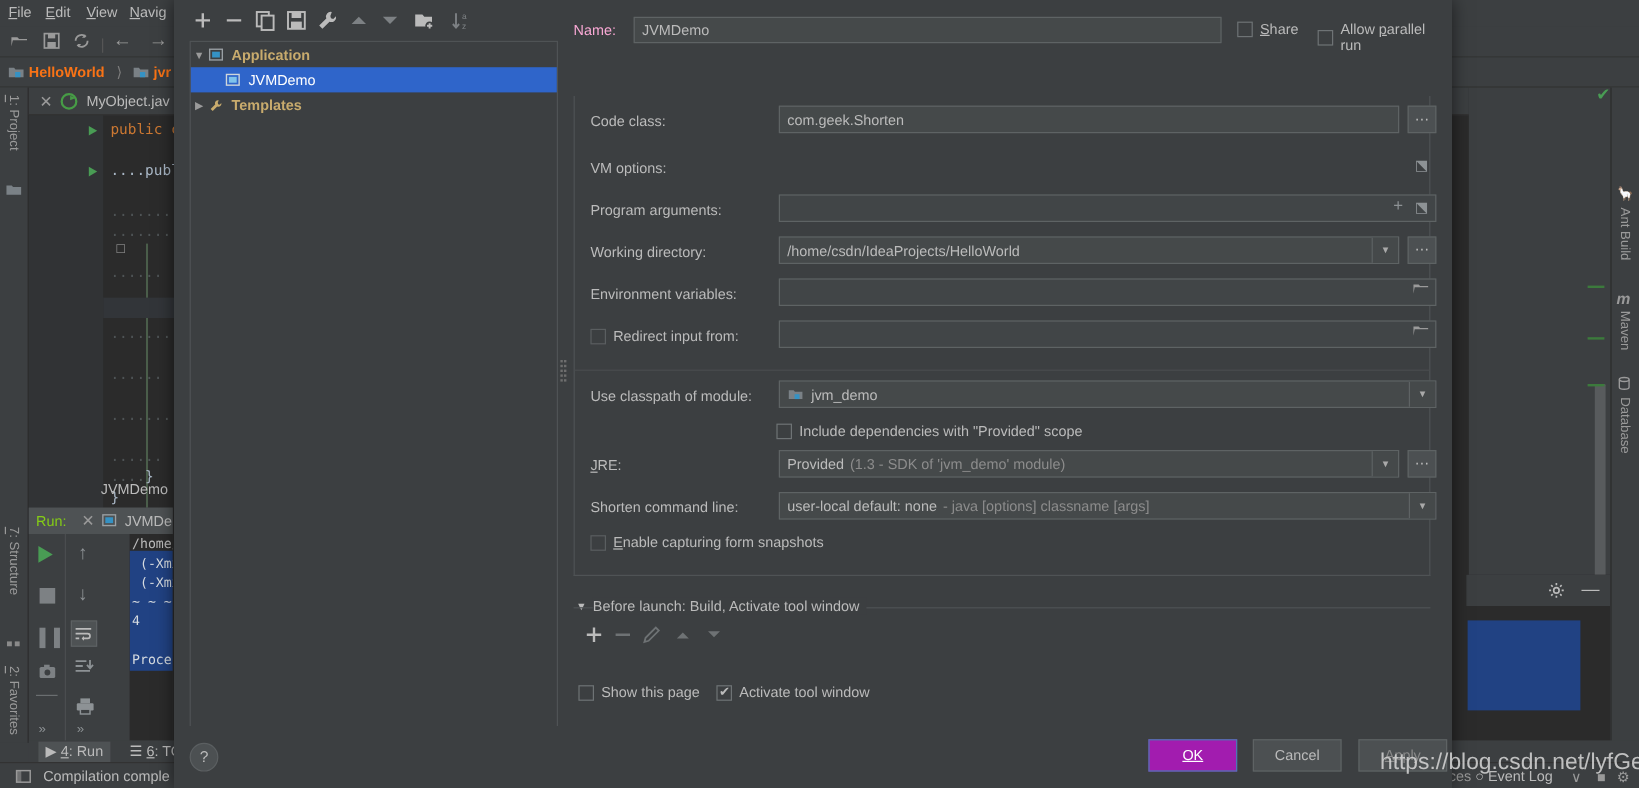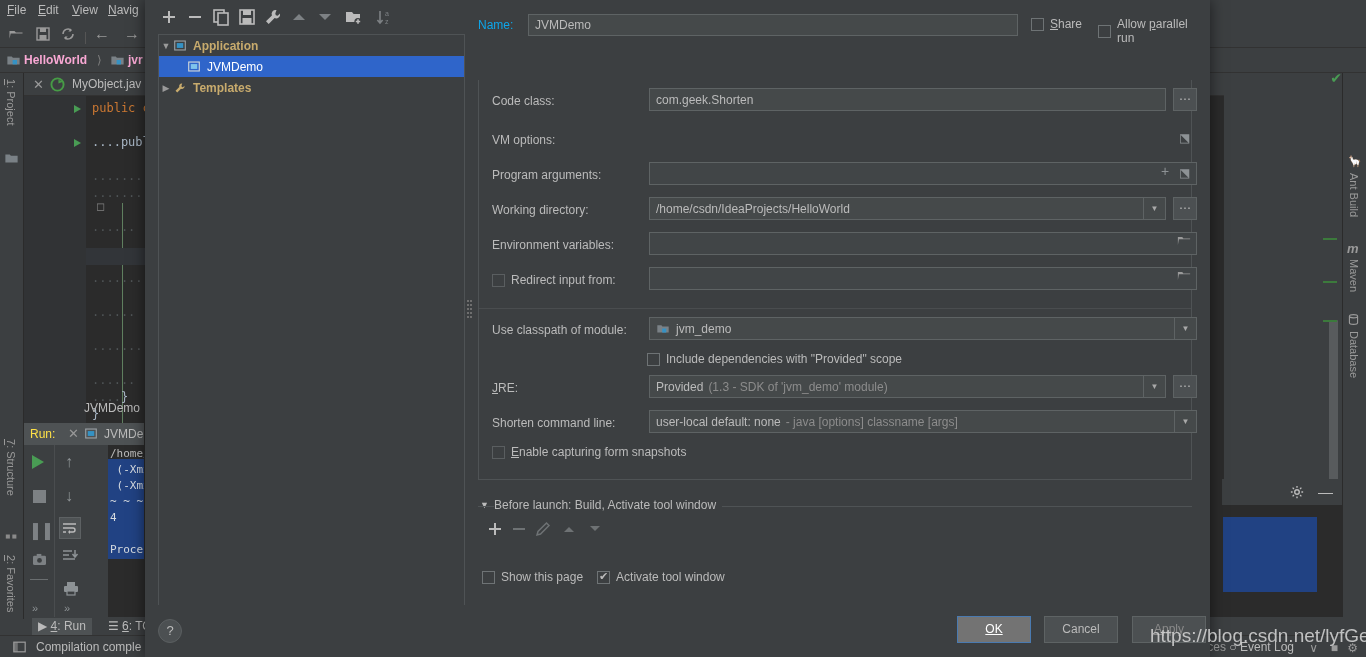--- a/index.html
+++ b/index.html
@@ -19,21 +19,21 @@
   .menubar { position:absolute; top:0; left:0; width:1366px; height:22px;
              background:#3c3f41; }
   .menu-item { position:absolute; top:3px; font-size:12px; color:#bbbbbb; }
   .menu-item u { text-decoration: underline; }
 
   .ide-toolbar { position:absolute; top:22px; left:0; width:1366px; height:26px;
                  background:#3c3f41; border-bottom:1px solid #323232; }
 
   .breadcrumbs { position:absolute; top:48px; left:0; width:1366px; height:25px;
                  background:#3c3f41; border-bottom:1px solid #323232;}
-  .crumb { position:absolute; top:5px; font-size:12px; font-weight:bold; color:#f9a8d4; }
+  .crumb { position:absolute; top:5px; font-size:12px; font-weight:bold; color:#f97316; }
 
   .left-toolwin-bar { position:absolute; top:73px; left:0; width:24px; bottom:38px;
                       background:#3c3f41; border-right:1px solid #2b2b2b; }
   .vlabel { position:absolute; writing-mode:vertical-rl; font-size:11px;
             color:#9a9a9a; white-space:nowrap; }
   .vlabel u { text-decoration: underline; }
 
   .editor-area { position:absolute; top:73px; left:24px; width:1200px; bottom:38px;
                  background:#2b2b2b; }
   .editor-tabbar { position:absolute; top:0; left:0; right:0; height:23px;
@@ -64,21 +64,21 @@
   .bottom-right-panel { position:absolute; right:24px; bottom:38px; width:120px; height:140px;
                         background:#2b2b2b; }
   .brp-head { position:absolute; top:0; left:0; right:0; height:26px; background:#3c3f41; }
   .brp-blue { position:absolute; left:1px; right:25px; top:38px; height:75px; background:#214283; }
 
   
   .runwin { position:absolute; left:24px; bottom:38px; width:120px; height:196px;
             background:#3c3f41; }
   .runwin-title { position:absolute; top:-22px; left:60px; font-size:12px; color:#bbbbbb;}
   .runwin-head { position:absolute; top:0; left:0; right:0; height:22px; background:#4e5254; }
-  .run-lbl { position:absolute; left:6px; top:4px; font-size:12px; color:#fde047; }
+  .run-lbl { position:absolute; left:6px; top:4px; font-size:12px; color:#84cc16; }
   .run-x   { position:absolute; left:44px; top:3px; font-size:13px; color:#999; }
   .run-cfg { position:absolute; left:80px; top:4px; font-size:12px; color:#bbbbbb; }
   .run-btncol { position:absolute; top:22px; width:30px; bottom:0; }
   .console { position:absolute; left:84px; top:22px; right:0; bottom:0;
              background:#2b2b2b; overflow:hidden; }
   .console-sel { position:absolute; left:0; top:14px; right:0; height:100px; background:#214283; }
   .cline { position:absolute; left:2px; font-size:11px;
            font-family:"DejaVu Sans Mono", monospace; white-space:pre; }
 
   .statusbar-tabs { position:absolute; left:24px; bottom:22px; width:1342px; height:18px;
@@ -109,21 +109,21 @@
   .tw-arrow { width:14px; text-align:center; font-size:9px; color:#9a9a9a; }
   .tree-label { font-weight:bold; color:#c8ab6d; }
   .tree-label.child { font-weight:normal; color:#dddddd; }
 
   .grip { position:absolute; left:322px; top:300px; width:5px; height:18px; }
   .grip i { position:absolute; width:2px; height:2px; background:#6e6e6e; }
 
   .pane { position:absolute; left:333px; top:0; right:0; bottom:0; }
 
   .name-row { position:absolute; left:0; top:14px; right:18px; height:22px; }
-  .name-lbl { position:absolute; left:0; top:4px; font-size:12px; color:#0ea5e9; }
+  .name-lbl { position:absolute; left:0; top:4px; font-size:12px; color:#f9a8d4; }
   .name-input { position:absolute; left:50px; top:0; width:490px; height:22px;
                 background:#45494a; border:1px solid #5e6364; color:#bbbbbb;
                 font-family:"Liberation Sans",sans-serif; font-size:12px; padding:0 6px; }
   .cb-inline { position:absolute; top:3px; font-size:12px; color:#bbbbbb;
                display:flex; align-items:center; gap:6px; }
   .cbox { width:13px; height:13px; border:1px solid #6e7375; background:#3c3f41;
           display:inline-block; position:relative; flex:0 0 auto; }
   .cbox.checked::after { content:"\2714"; position:absolute; left:1px; top:-2px;
                          font-size:11px; color:#bbbbbb; }
   .cbox.dim { border-color:#5a5e60; }
@@ -171,21 +171,21 @@
                align-items:center; gap:14px; font-size:12px; }
 
   .dlg-buttons { position:absolute; left:0; right:0; bottom:0; height:52px;
                  background:#3c3f41; }
   .help-btn { position:absolute; left:13px; top:14px; width:24px; height:24px;
               border-radius:50%; background:#4c5052; border:1px solid #5b5f61;
               color:#bbbbbb; font-size:13px; text-align:center; line-height:22px; }
   .dbtn { position:absolute; top:11px; height:27px; width:74px; font-size:12px;
           border:1px solid #5e6364; background:#4c5052; color:#bbbbbb;
           text-align:center; line-height:25px; }
-  .dbtn.primary { background:#737373; border-color:#4a7ab0; color:#ffffff;text-decoration:underline; }
+  .dbtn.primary { background:#a21caf; border-color:#4a7ab0; color:#ffffff;text-decoration:underline; }
   .dbtn.dim { color:#8a8a8a; }
   .dbtn u { text-decoration:underline; }
 
   .watermark { position:absolute; left:1150px; top:625px; font-size:19px;
                color:#d8d8d8; opacity:.85; white-space:nowrap;
                font-family:"Liberation Sans", sans-serif; }
 
   svg { display:block; }
 </style>
 </head>

